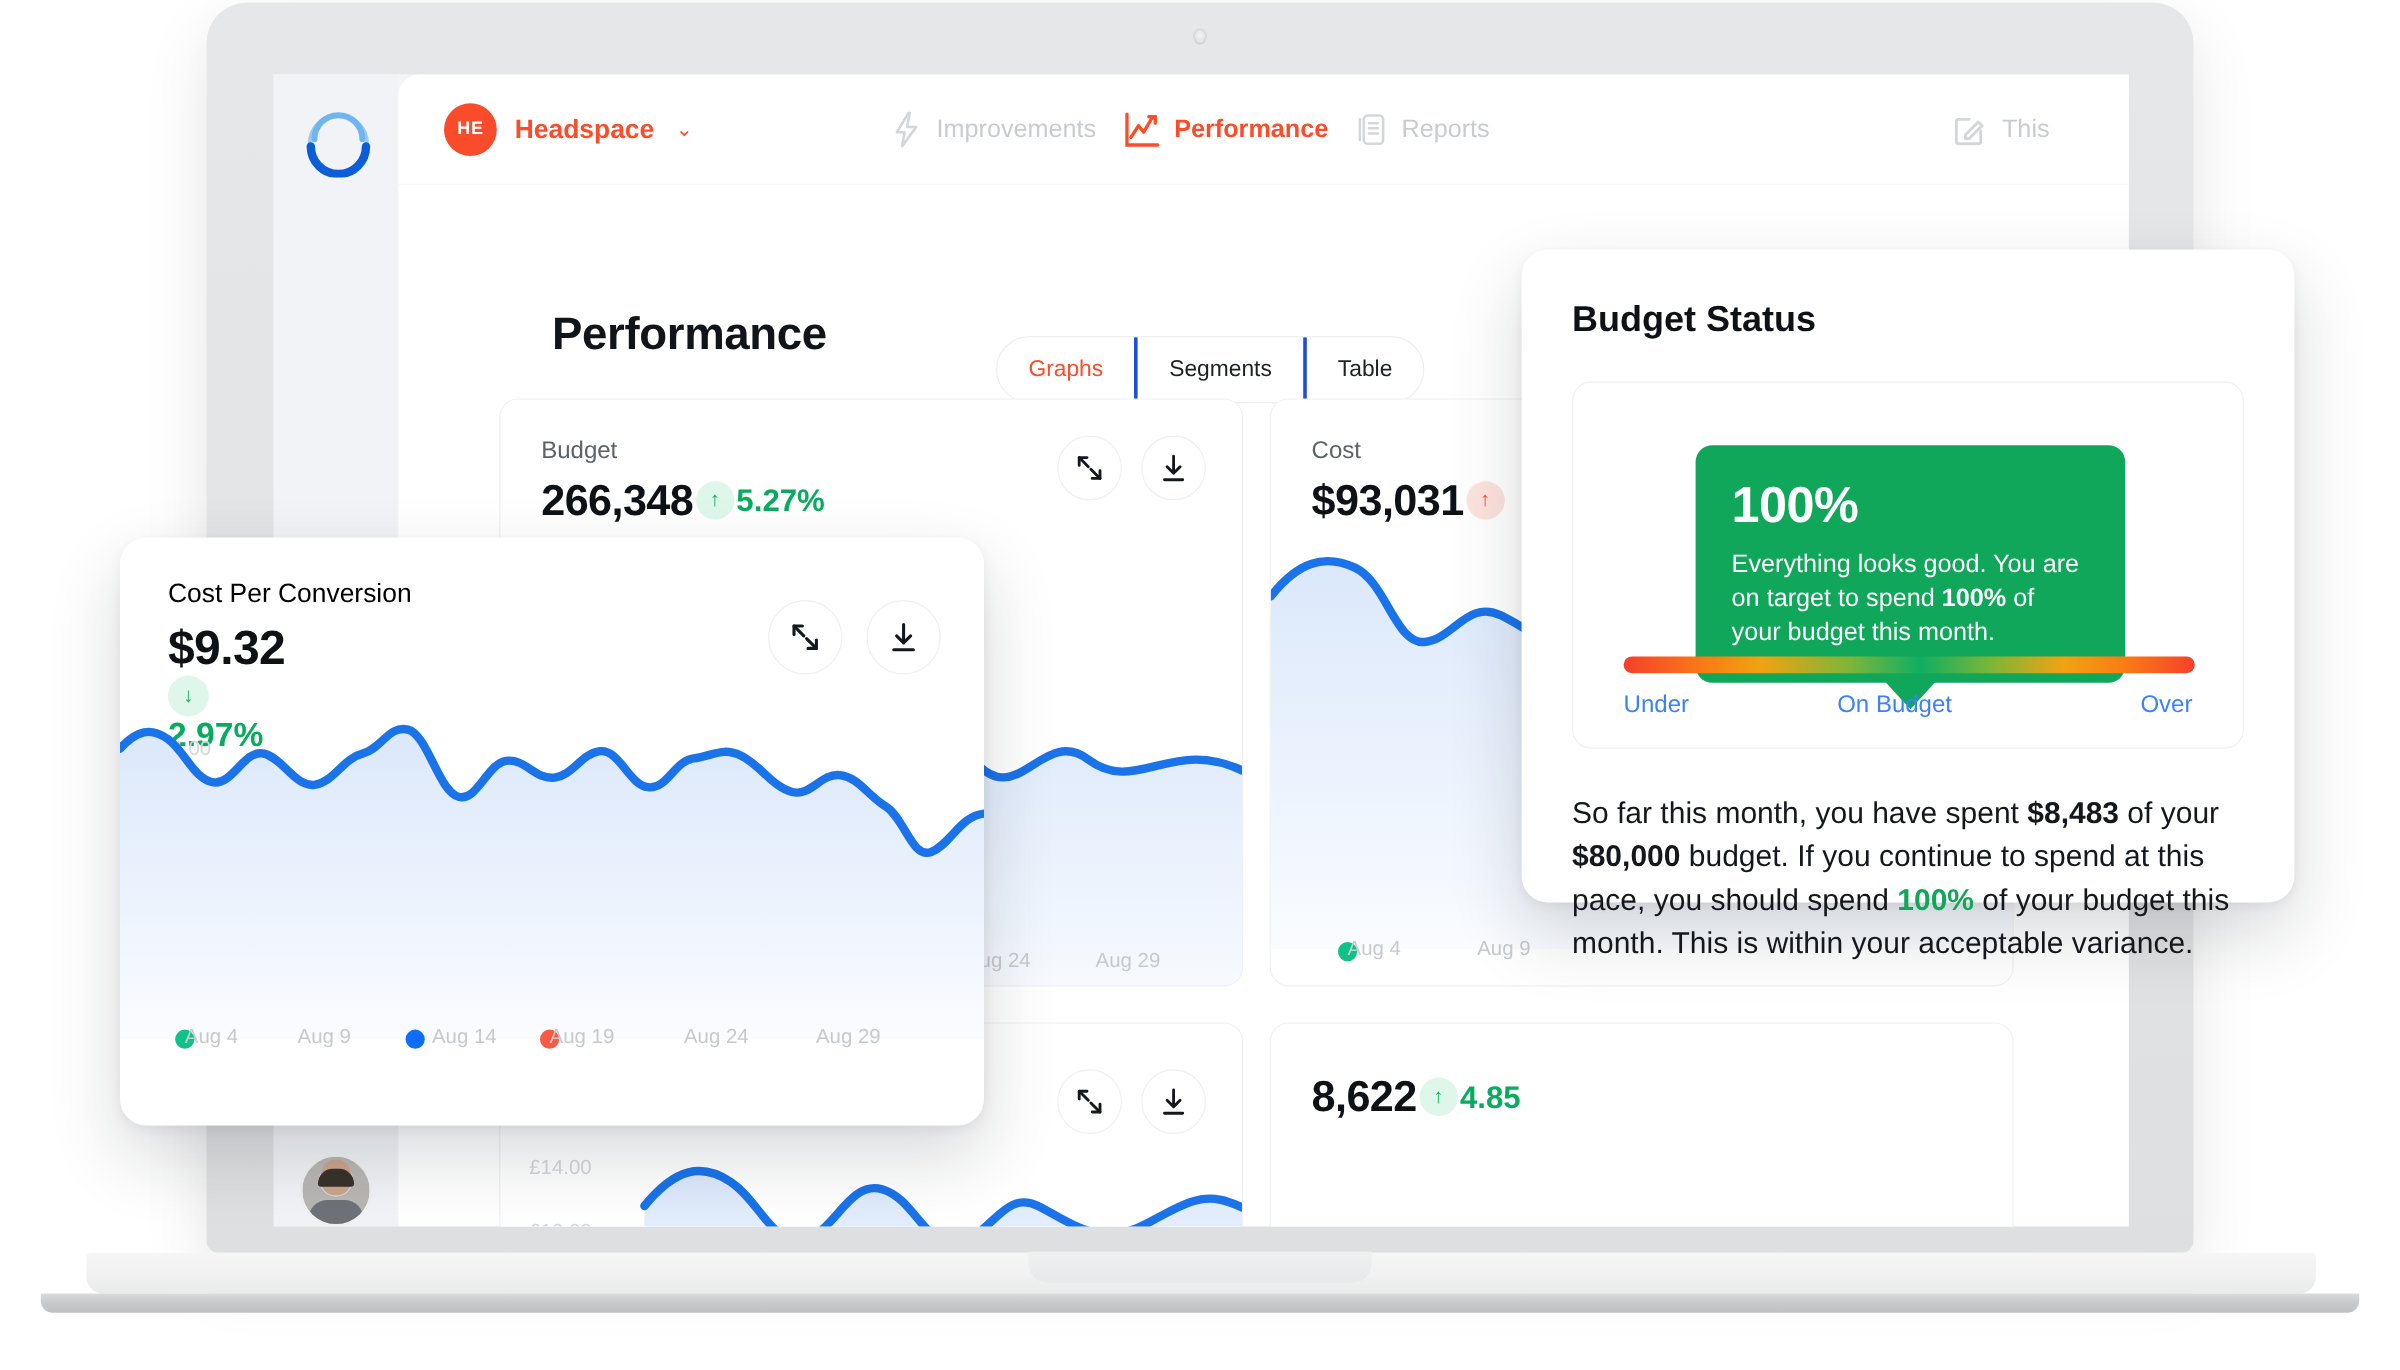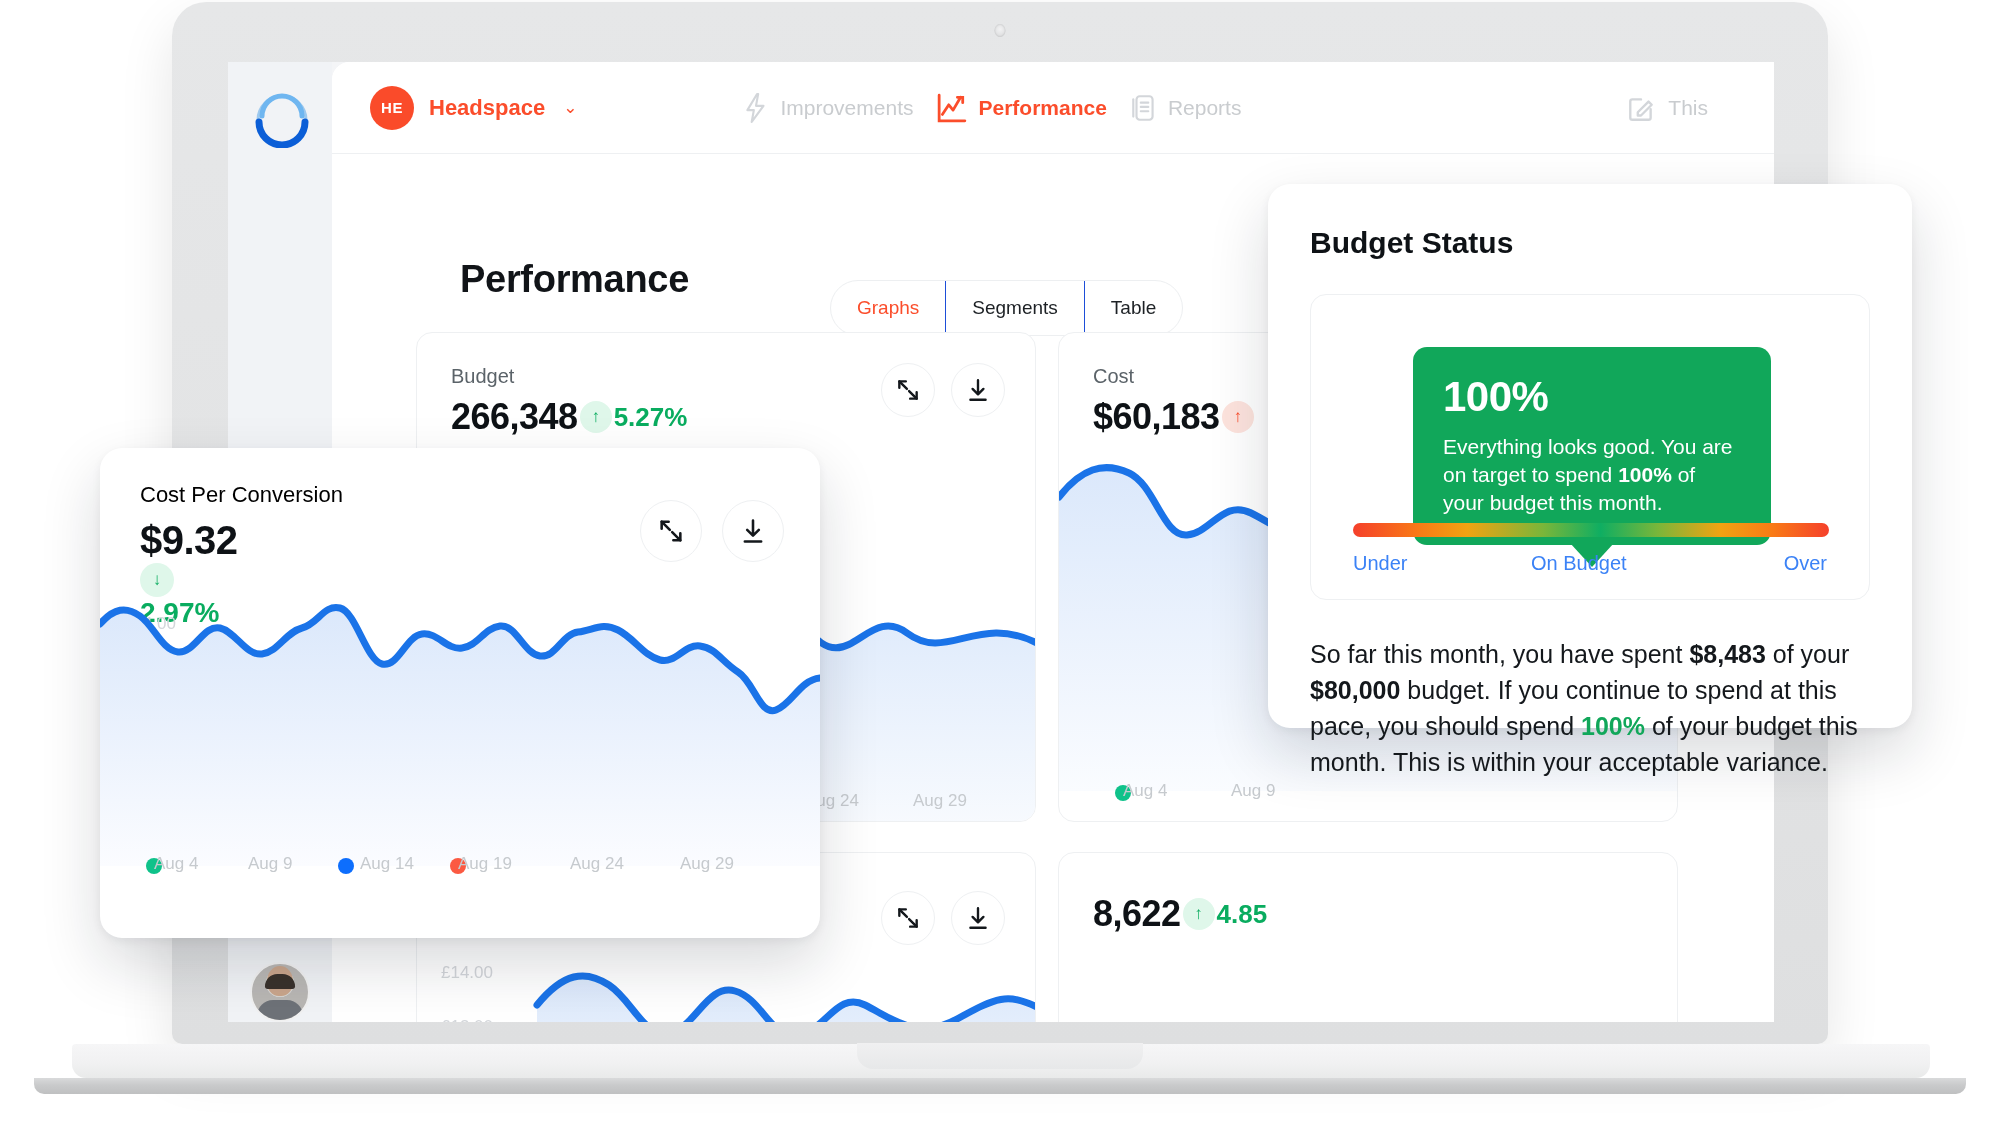--- a/index.html
+++ b/index.html
@@ -93,21 +93,21 @@
   .page-title { font-size: 38px; font-weight: 700; color:#111418; letter-spacing:-.3px; }
 
   .seg-group {
     position:absolute; left: 602px; top: 218px;
     display:flex; border:1px solid #edeff1; border-radius: 30px;
     background:#fff; overflow:hidden; height: 56px;
   }
   .seg {
     display:flex; align-items:center; justify-content:center;
     padding: 0 26px; font-size: 19px; color:#1d2125; font-weight:500;
-    border-right: 1px solid #1d4ed8; cursor:pointer;
+    border-right: 3px solid #1d4ed8; cursor:pointer;
   }
   .seg:last-child { border-right:none; }
   .seg.active { color:#fb4d2b; }
 
   
   .mcard {
     position:absolute; background:#fff; border:1px solid #eef0f2;
     border-radius: 16px; overflow:hidden;
   }
   .mcard .m-name { font-size: 20px; color:#5b6369; }
@@ -131,21 +131,21 @@
   .axis-lab { position:absolute; font-size:17px; color:#d3d6da; }
   .xtick { position:absolute; font-size:17px; color:#c6cace; }
   .dot { position:absolute; width:16px; height:16px; border-radius:50%; }
 
   
   .float-card {
     position:absolute; background:#fff; border-radius: 22px;
     box-shadow: 0 26px 60px rgba(18,25,38,.16), 0 3px 10px rgba(18,25,38,.06);
   }
   #cpc { left: 100px; top: 448px; width: 720px; height: 490px; }
-  #budget { left: 1268px; top: 184px; width: 644px; height: 544px; }
+  #budget { left: 1268px; top: 208px; width: 644px; height: 544px; }
 
   .b-title { font-size:30px; font-weight:700; color:#0e1216; }
   .b-inner {
     position:absolute; left:42px; top:110px; width: 560px; height: 306px;
     border:1px solid #eef0f2; border-radius: 16px; background:#fff;
   }
   .bubble {
     position:absolute; left: 102px; top: 52px; width: 358px;
     background:#11a75a; border-radius: 14px; padding: 26px 30px 28px;
     color:#fff;
@@ -298,21 +298,21 @@
         <path d="M0,90 C30,40 60,120 95,95 S150,45 190,75 S250,120 290,60 S350,40 390,95 S450,70 490,100 S560,80 620,110" fill="none" stroke="#1a73e8" stroke-width="7" stroke-linecap="round"></path>
       </svg>
       <span class="xtick" style="left:388px; top:458px;">Aug 24</span>
       <span class="xtick" style="left:496px; top:458px;">Aug 29</span>
     </div>
 
     <div class="mcard" style="left:830px; top:270px; width:620px; height:490px;">
       <div style="padding:32px 34px 0;">
         <div class="m-name">Cost</div>
         <div class="m-row">
-          <span class="m-value">$60,183</span>
+          <span class="m-value">$93,031</span>
           <span class="pill bad">↑</span>
         </div>
       </div>
       <span class="axis-lab" style="left:24px; top:134px;">£14.00</span>
       <span class="axis-lab" style="left:24px; top:188px;">£13.00</span>
       <span class="axis-lab" style="left:24px; top:242px;">£12.00</span>
       <span class="axis-lab" style="left:24px; top:296px;">£11.00</span>
       <span class="axis-lab" style="left:24px; top:350px;">£10.00</span>
       <svg style="position:absolute;left:0;top:118px;width:620px;height:340px;" viewBox="0 0 620 340" preserveAspectRatio="none">
         <defs>

